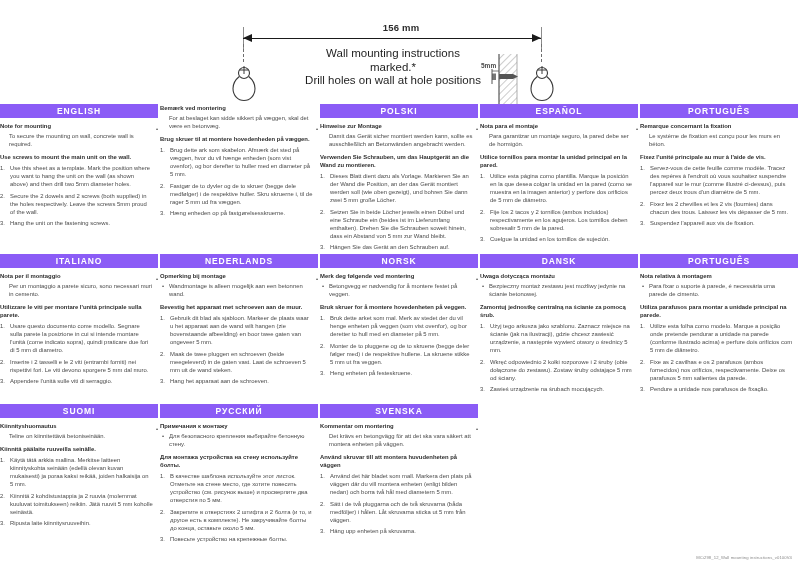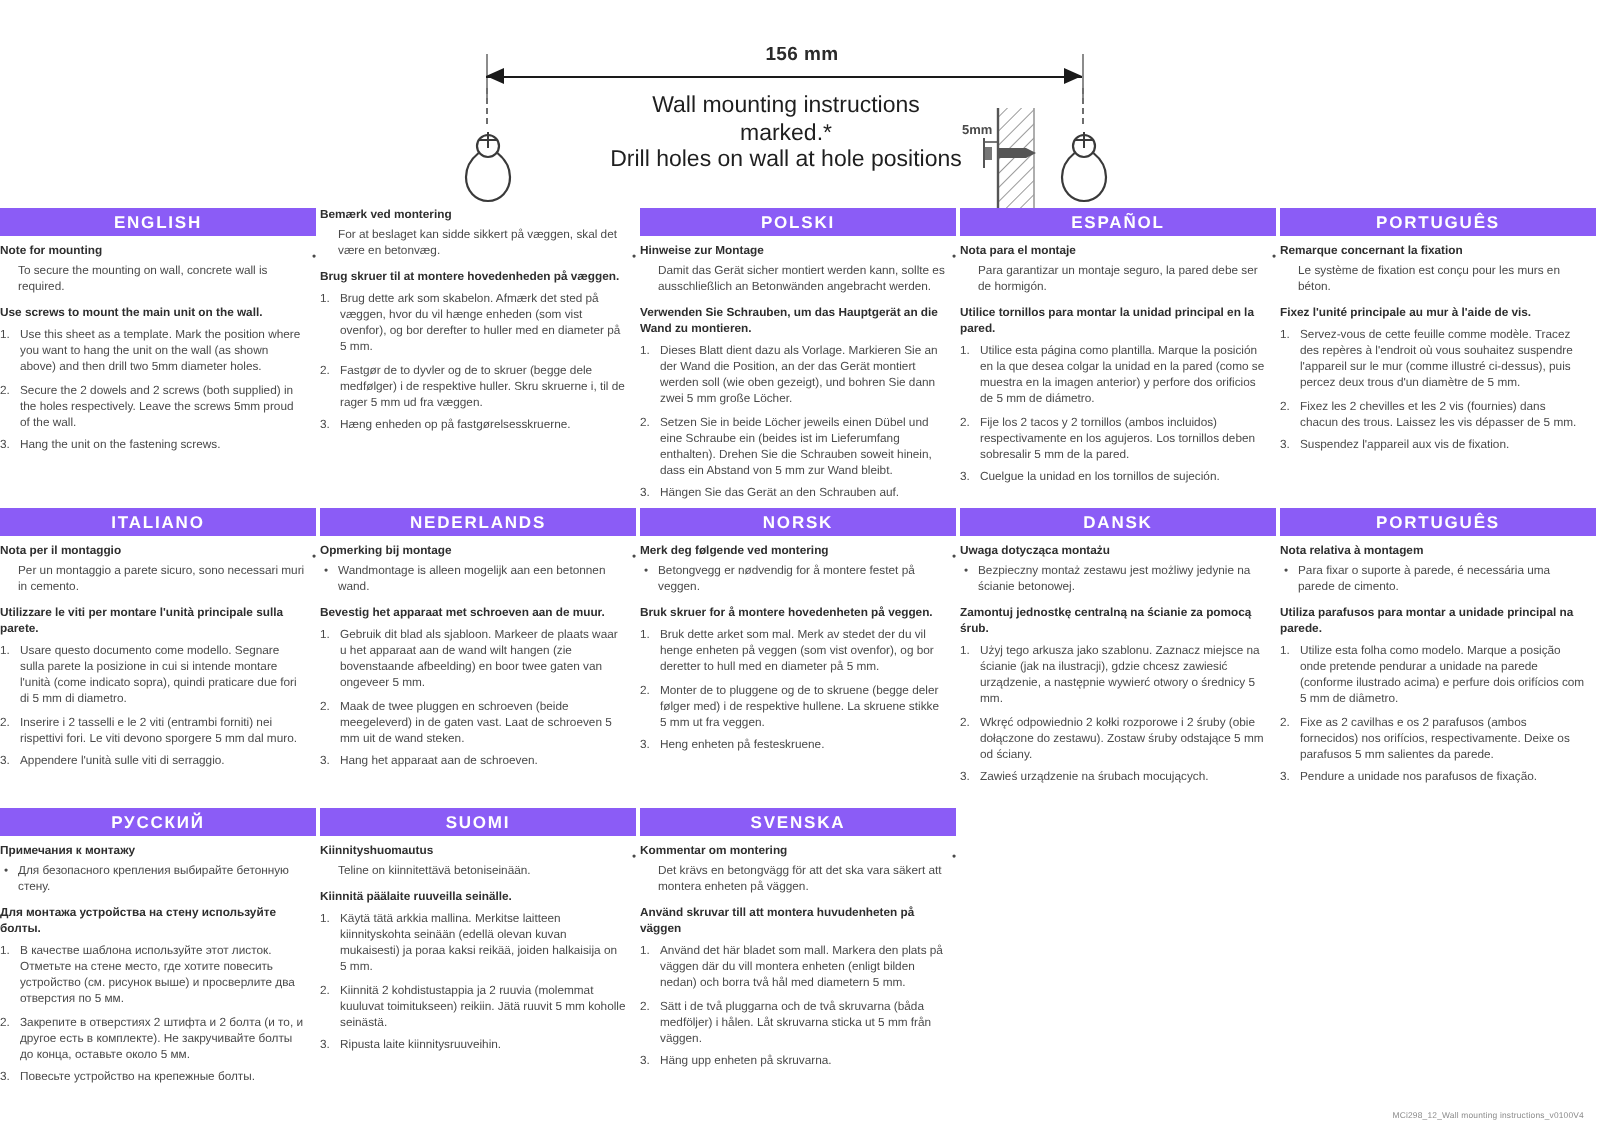--- a/index.html
+++ b/index.html
@@ -406,49 +406,49 @@
           <li>Utilize esta folha como modelo. Marque a posição onde pretende pendurar a unidade na parede (conforme ilustrado acima) e perfure dois orifícios com 5 mm de diâmetro.</li>
           <li>Fixe as 2 cavilhas e os 2 parafusos (ambos fornecidos) nos orifícios, respectivamente. Deixe os parafusos 5 mm salientes da parede.</li>
           <li>Pendure a unidade nos parafusos de fixação.</li>
         </ol>
       </div>
     </div>
   </div>
 
   <div class="row">
     <div class="col">
+      <div class="lang-bar">SUOMI</div>
+      <div class="body-txt">
+        <p class="sec-head">Kiinnityshuomautus</p>
+        <p class="note">Teline on kiinnitettävä betoniseinään.</p>
+        <p class="sec-head2">Kiinnitä päälaite ruuveilla seinälle.</p>
+        <ol class="steps">
+          <li>Käytä tätä arkkia mallina. Merkitse laitteen kiinnityskohta seinään (edellä olevan kuvan mukaisesti) ja poraa kaksi reikää, joiden halkaisija on 5 mm.</li>
+          <li>Kiinnitä 2 kohdistustappia ja 2 ruuvia (molemmat kuuluvat toimitukseen) reikiin. Jätä ruuvit 5 mm koholle seinästä.</li>
+          <li>Ripusta laite kiinnitysruuveihin.</li>
+        </ol>
+      </div>
+      <span class="edge-bullet">•</span>
+    </div>
+
+    <div class="col">
       <div class="lang-bar">РУССКИЙ</div>
       <div class="body-txt">
         <p class="sec-head">Примечания к монтажу</p>
         <p class="note bulleted">Для безопасного крепления выбирайте бетонную стену.</p>
         <p class="sec-head2">Для монтажа устройства на стену используйте болты.</p>
         <ol class="steps">
           <li>В качестве шаблона используйте этот листок. Отметьте на стене место, где хотите повесить устройство (см. рисунок выше) и просверлите два отверстия по 5 мм.</li>
           <li>Закрепите в отверстиях 2 штифта и 2 болта (и то, и другое есть в комплекте). Не закручивайте болты до конца, оставьте около 5 мм.</li>
           <li>Повесьте устройство на крепежные болты.</li>
         </ol>
       </div>
     </div>
 
     <div class="col">
-      <div class="lang-bar">SUOMI</div>
-      <div class="body-txt">
-        <p class="sec-head">Kiinnityshuomautus</p>
-        <p class="note">Teline on kiinnitettävä betoniseinään.</p>
-        <p class="sec-head2">Kiinnitä päälaite ruuveilla seinälle.</p>
-        <ol class="steps">
-          <li>Käytä tätä arkkia mallina. Merkitse laitteen kiinnityskohta seinään (edellä olevan kuvan mukaisesti) ja poraa kaksi reikää, joiden halkaisija on 5 mm.</li>
-          <li>Kiinnitä 2 kohdistustappia ja 2 ruuvia (molemmat kuuluvat toimitukseen) reikiin. Jätä ruuvit 5 mm koholle seinästä.</li>
-          <li>Ripusta laite kiinnitysruuveihin.</li>
-        </ol>
-      </div>
-      <span class="edge-bullet">•</span>
-    </div>
-
-    <div class="col">
       <div class="lang-bar">SVENSKA</div>
       <div class="body-txt">
         <p class="sec-head">Kommentar om montering</p>
         <p class="note">Det krävs en betongvägg för att det ska vara säkert att montera enheten på väggen.</p>
         <p class="sec-head2">Använd skruvar till att montera huvudenheten på väggen</p>
         <ol class="steps">
           <li>Använd det här bladet som mall. Markera den plats på väggen där du vill montera enheten (enligt bilden nedan) och borra två hål med diametern 5 mm.</li>
           <li>Sätt i de två pluggarna och de två skruvarna (båda medföljer) i hålen. Låt skruvarna sticka ut 5 mm från väggen.</li>
           <li>Häng upp enheten på skruvarna.</li>
         </ol>

